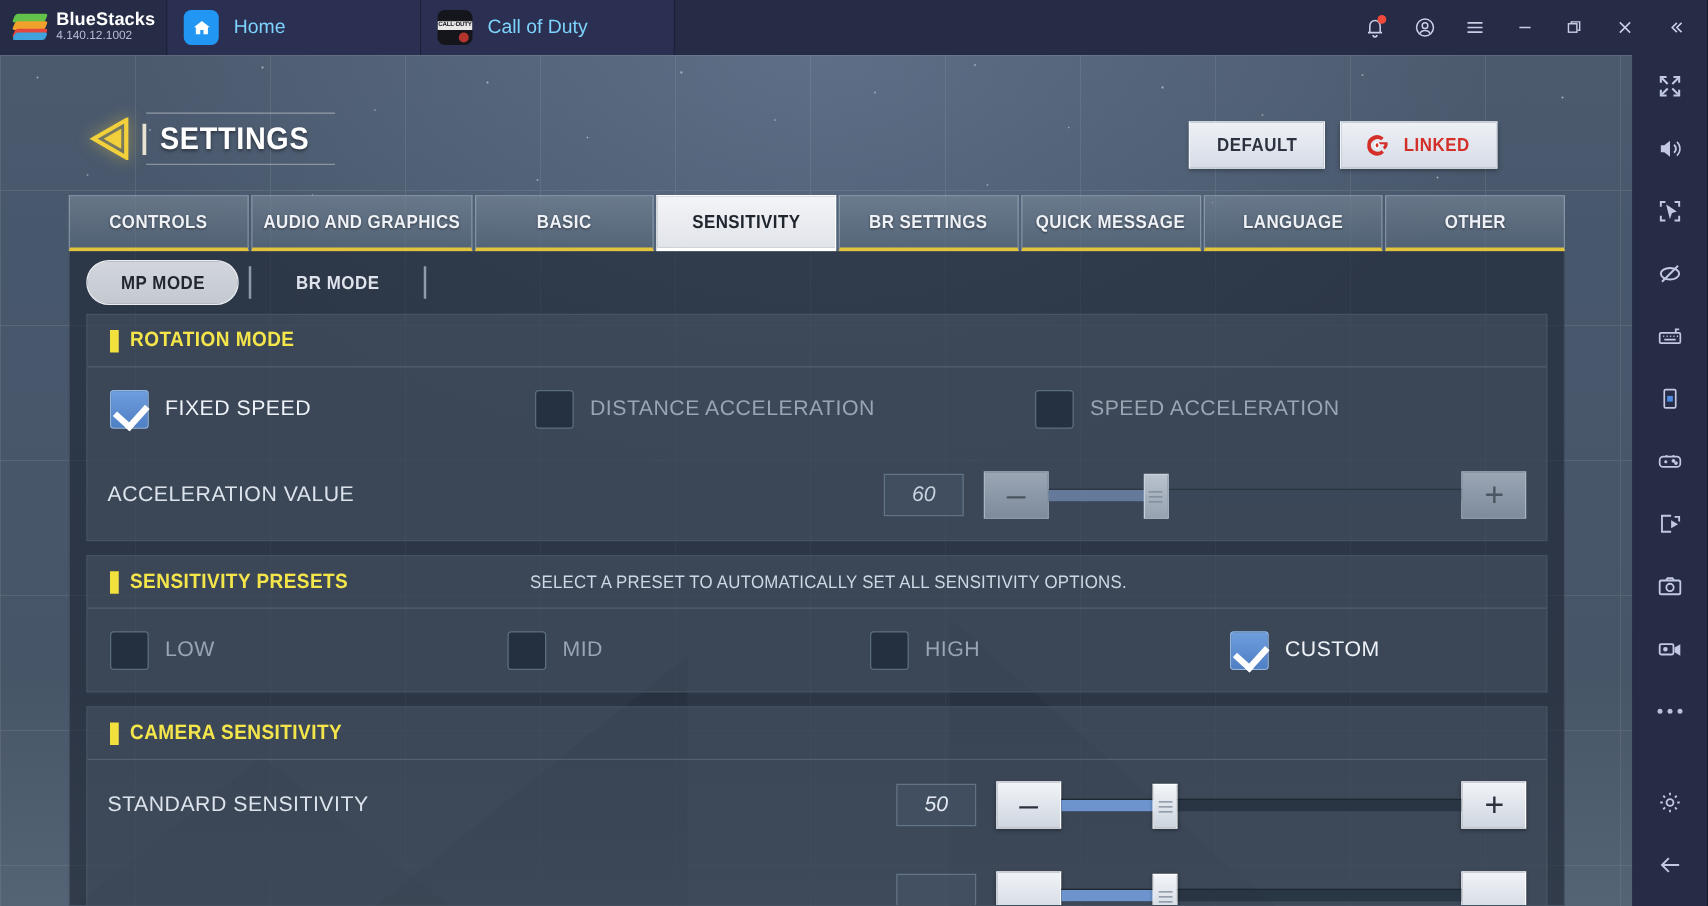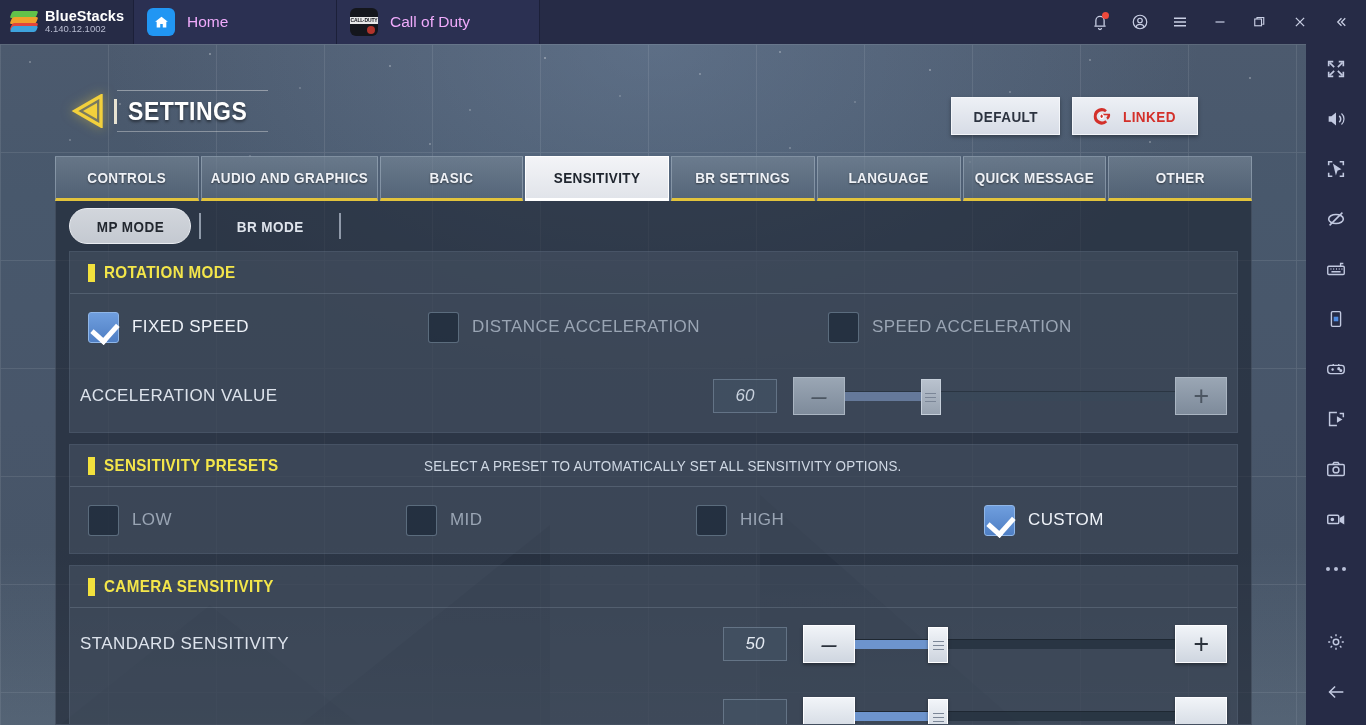--- a/index.html
+++ b/index.html
@@ -31,21 +31,21 @@
   .bs-name { font-size: 14.5px; font-weight: bold; color: #ffffff; line-height: 14px; letter-spacing: .1px; }
   .bs-ver  { font-size: 9.5px; color: #b9bdd2; line-height: 12px; }
 
   .tabstrip { display: flex; align-items: stretch; }
   .emu-tab {
     width: 203px; display: flex; align-items: center; gap: 12px;
     padding-left: 13px; border-right: 1px solid #1c2039;
     background: #2b3052;
   }
   .emu-tab.alt { background: #2b3052; }
-  .emu-tab .tab-label { font-size: 15.5px; color: #f0abfc; }
+  .emu-tab .tab-label { font-size: 15.5px; color: #7dd3fc; }
   .app-icon { width: 28px; height: 28px; border-radius: 6px; flex: none; position: relative; overflow: hidden; }
   .app-icon.home { background: #2196f3; display: flex; align-items: center; justify-content: center; }
   .app-icon.home svg { width: 17px; height: 17px; }
   .app-icon.cod {
     background: #14161c; display: flex; align-items: flex-start; justify-content: center;
   }
   .cod-badge {
     margin-top: 9px; background: #e8e8e8; color: #14161c;
     font-size: 5px; font-weight: bold; letter-spacing: -.2px;
     padding: 1px 1px; line-height: 5px;
@@ -231,21 +231,21 @@
   .box.on::after {
     content: ""; position: absolute; left: 7px; top: 5px; width: 13px; height: 19px;
     border: solid #ffffff; border-width: 0 5px 5px 0; transform: rotate(42deg);
   }
   .chk .clbl {
     font-size: 17px; color: #c3ccd8; letter-spacing: .4px; white-space: nowrap;
   }
   .chk.on .clbl { color: #eef2f8; }
   .chk.dim .clbl { color: #9aa5b4; }
 
-  .slider-row { display: flex; align-items: center; height: 72px; padding: 0 10px; justify-content: flex-end; }
+  .slider-row { display: flex; align-items: center; height: 72px; padding: 0 16px; justify-content: flex-end; }
   .sr-label { font-size: 17px; color: #dde3ec; letter-spacing: .4px; }
   .sr-ctrls { margin-left: auto; display: flex; align-items: center; gap: 16px; font-style: italic; }
   .valbox {
     width: 64px; height: 34px; display: flex; align-items: center; justify-content: center;
     background: rgba(70,86,104,.55); border: 1px solid rgba(165,185,205,.35);
     font-size: 17px; color: #e4eaf2;
   }
   .valbox.dim { color: #c8d1dd; }
   .sgroup { display: flex; align-items: center; }
   .sbtn {
@@ -413,24 +413,24 @@
       <div class="mtab">
           <span class="mt-lbl">BASIC</span>
         </div>
       <div class="mtab active">
           <span class="mt-lbl">SENSITIVITY</span>
         </div>
       <div class="mtab">
           <span class="mt-lbl">BR SETTINGS</span>
         </div>
       <div class="mtab">
+          <span class="mt-lbl">QUICK MESSAGE</span>
+        </div>
+      <div class="mtab">
           <span class="mt-lbl">LANGUAGE</span>
-        </div>
-      <div class="mtab">
-          <span class="mt-lbl">QUICK MESSAGE</span>
         </div>
       <div class="mtab">
           <span class="mt-lbl">OTHER</span>
         </div>
     </div>
 
     <div class="panel">
       <div class="submodes">
         <div class="smode active">
             <span class="sm-lbl">MP MODE</span>

